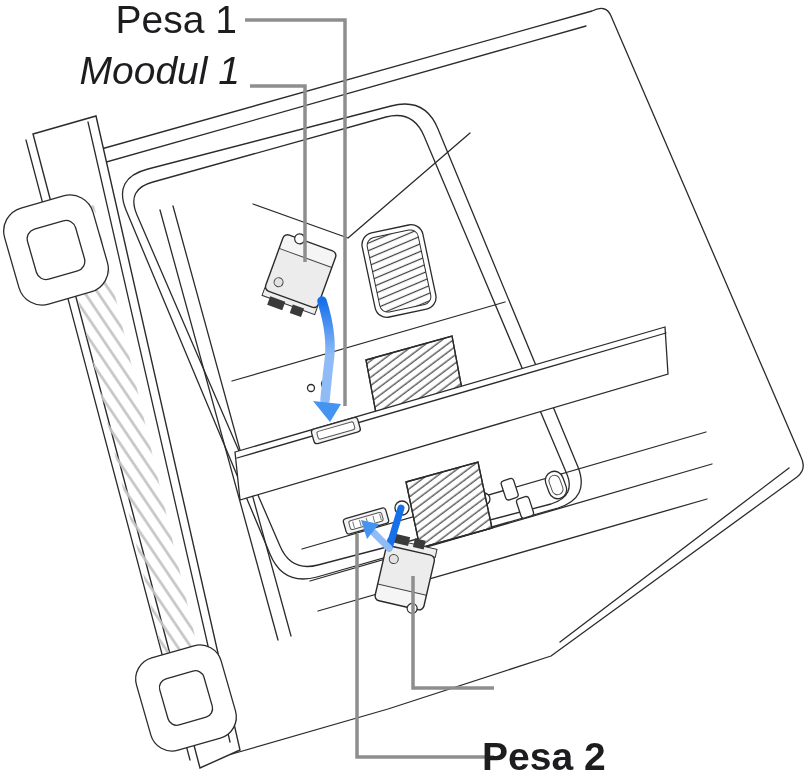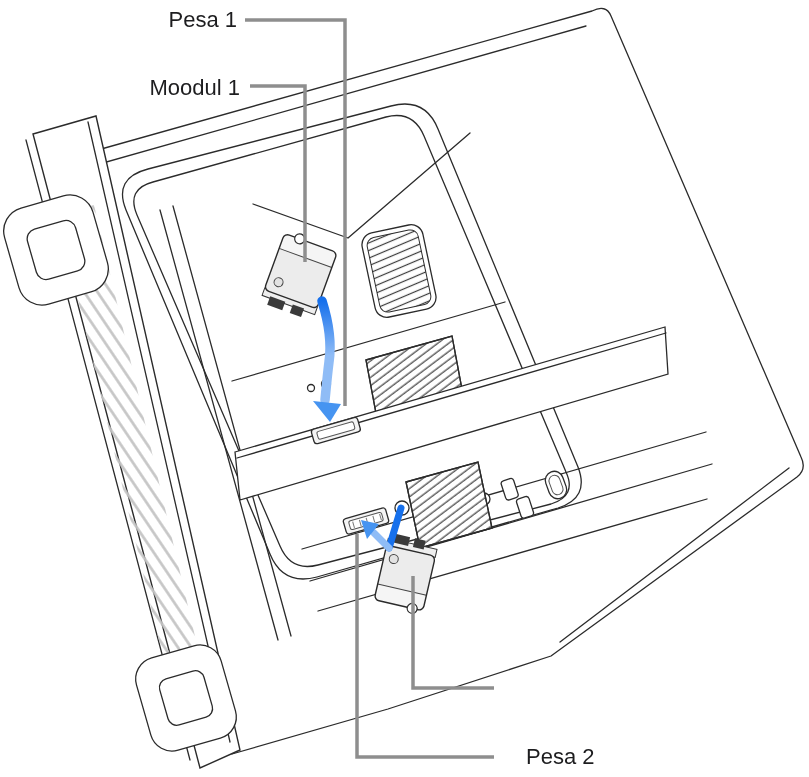--- a/index.html
+++ b/index.html
@@ -1,19 +1,19 @@
 <!DOCTYPE html>
 <html><head>
 <meta charset="utf-8">
 <style>
   html,body{margin:0;padding:0;background:#fff;}
   #stage{position:relative;width:809px;height:777px;background:#fff;overflow:hidden;
          font-family:"Liberation Sans", sans-serif;}
   #stage svg{position:absolute;left:0;top:0;}
-  .lbl{position:absolute;transform:translateY(-50%);font-size:22px;line-height:1.1;
+  .lbl{position:absolute;transform:translateY(-50%);font-size:39px;line-height:1.1;
        color:#1d1d1f;white-space:nowrap;letter-spacing:0;}
   .lbl.right{text-align:right;}
   .ln{stroke:#2b2b2b;stroke-width:1.3;fill:none;stroke-linecap:round;stroke-linejoin:round;}
   .fw{fill:#ffffff;}
 </style>
 </head>
 <body>
 
 <div id="stage">
 
@@ -165,18 +165,18 @@
   <g fill="none" stroke-width="3.5">
     <path d="M245,20 L345,20 L345,406" stroke="#8e8e8e"></path>
     <path d="M250,86 L305,86 L305,262" stroke="#8e8e8e"></path>
     <path d="M494,688 L413,688 L413,576" stroke="#8e8e8e"></path>
     <path d="M494,757 L357,757 L357,534" stroke="#8e8e8e"></path>
   </g>
 </svg>
 
 <div class="lbl right" style="right:572px;top:20px;">Pesa 1</div>
 
-<div class="lbl right" style="right:569px;top:88px;">Moodul 1</div>
+<div class="lbl right" style="right:569px;top:71px;font-style:italic;">Moodul 1</div>
 
 
-<div class="lbl" style="left:526px;top:757px;">Pesa 2</div>
+<div class="lbl" style="left:482px;top:757px;font-weight:bold;">Pesa 2</div>
 
 </div>
 
 </body></html>

